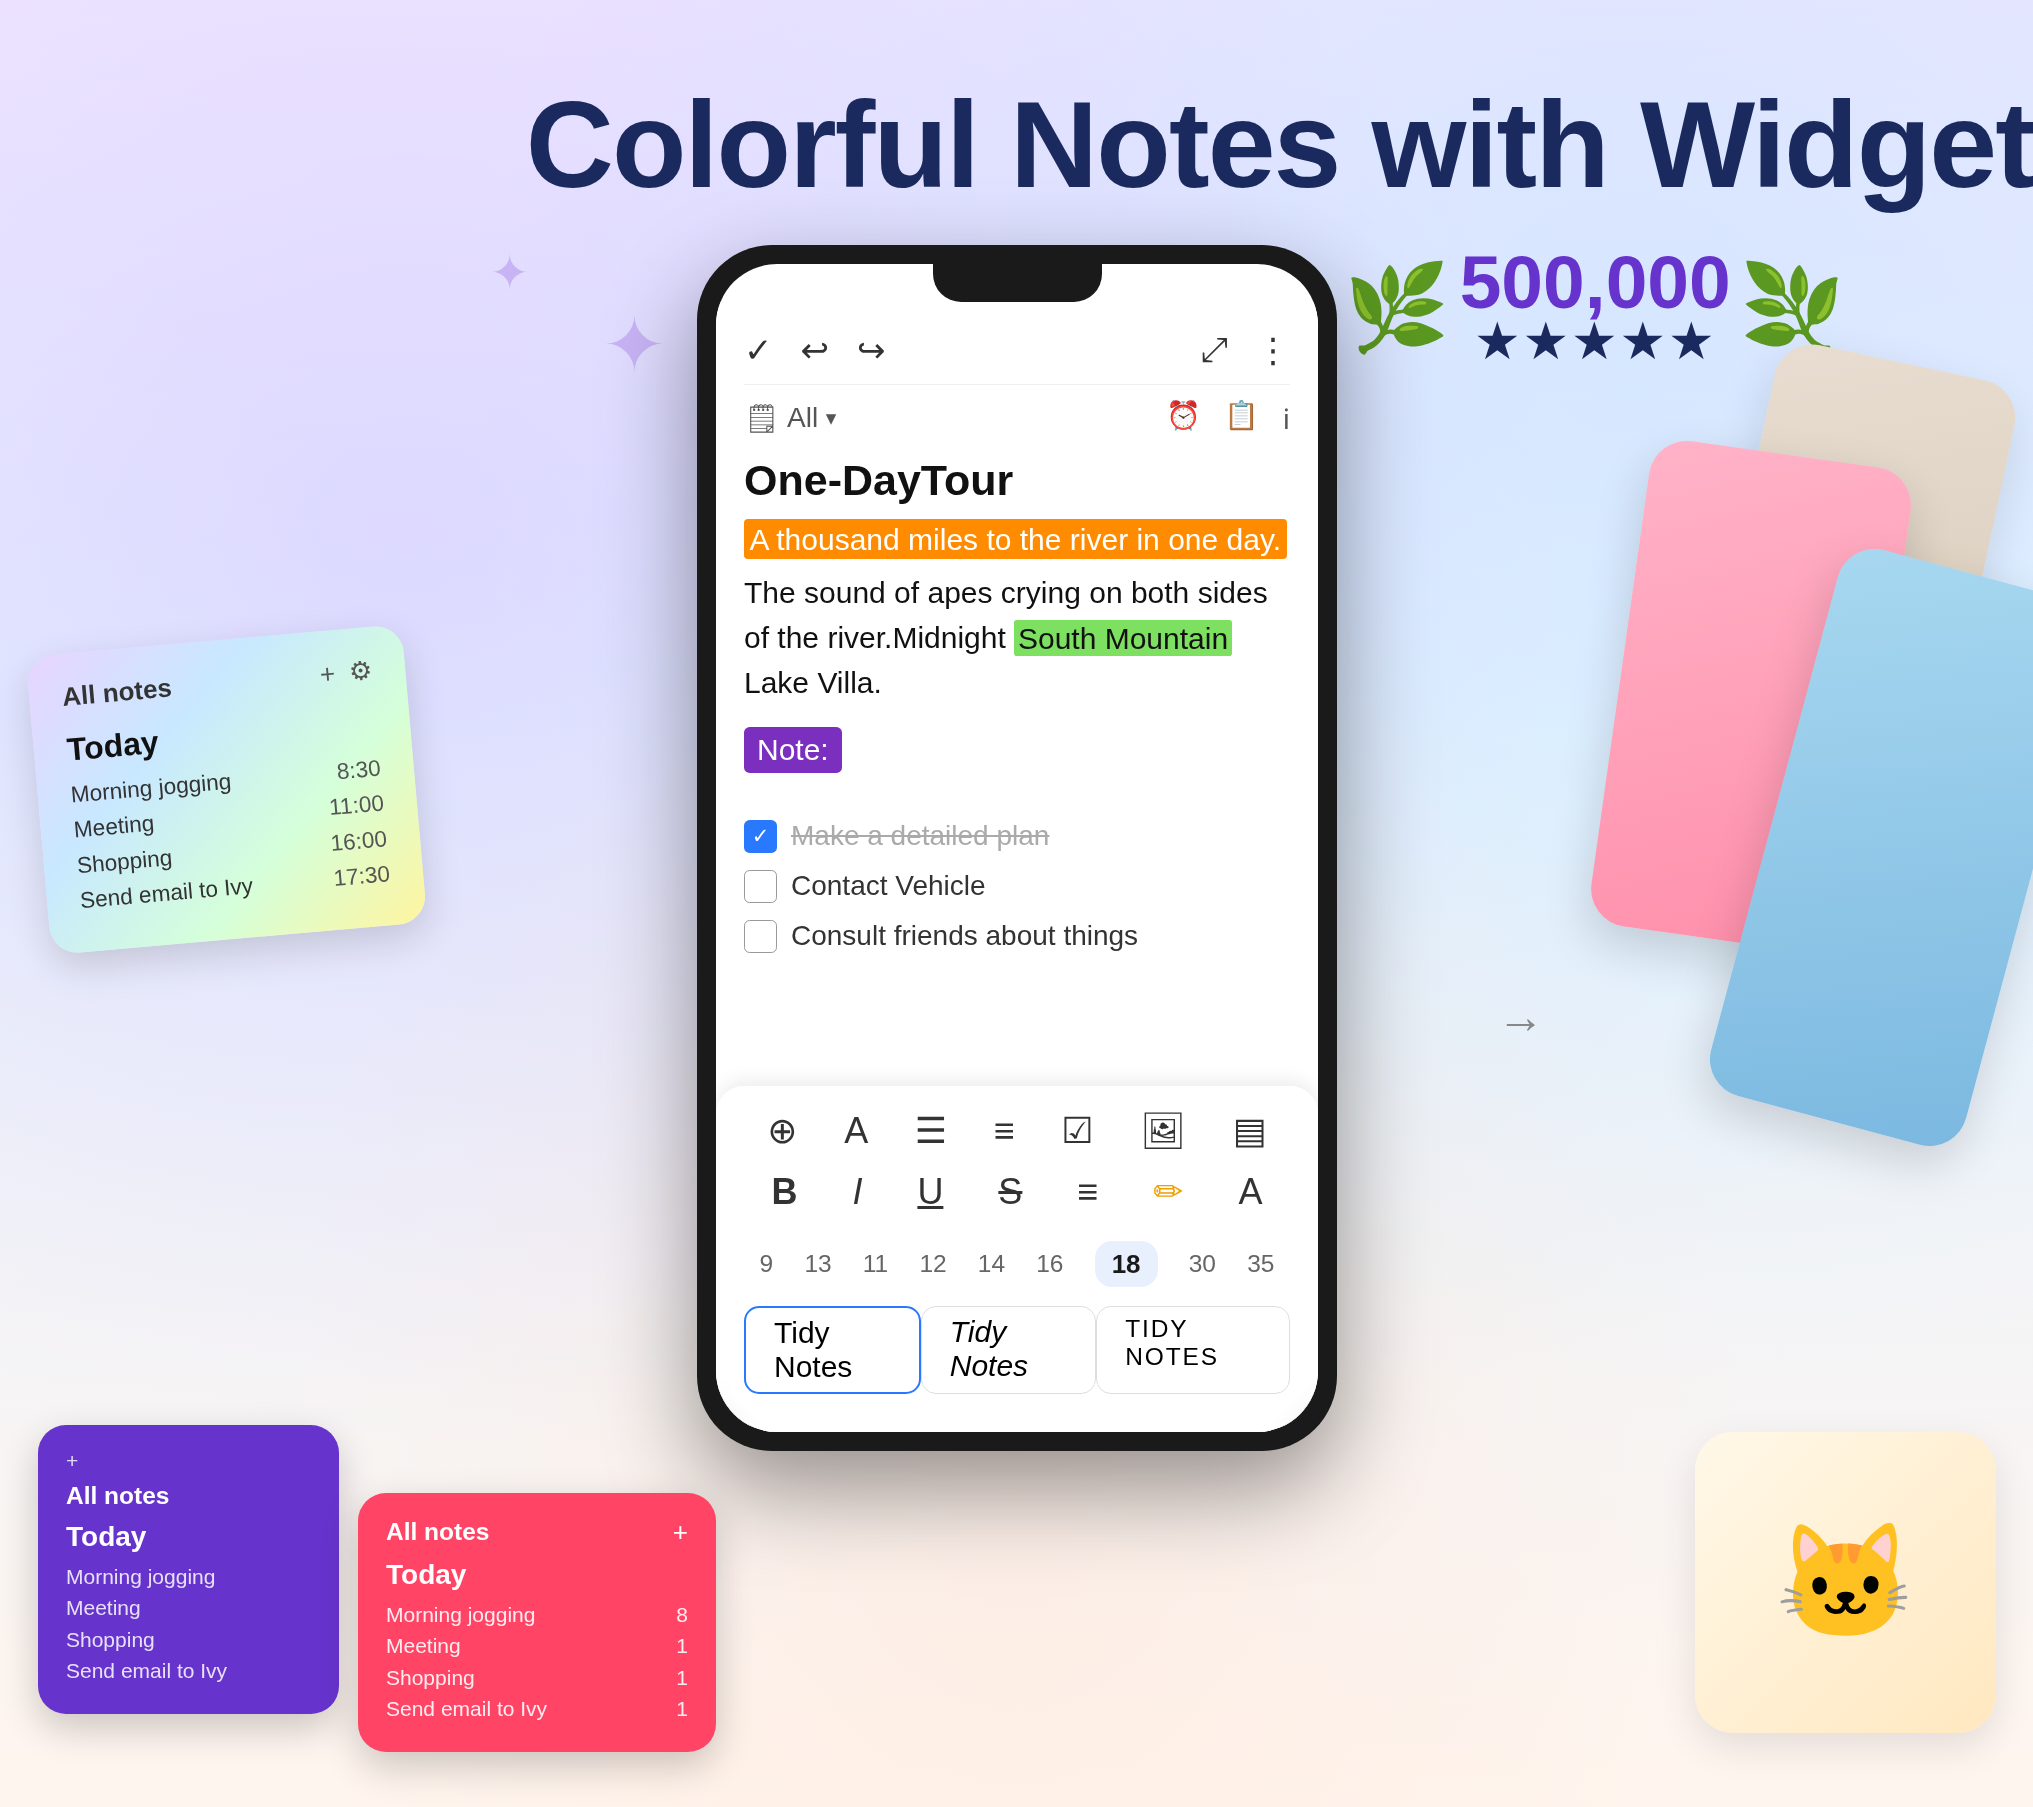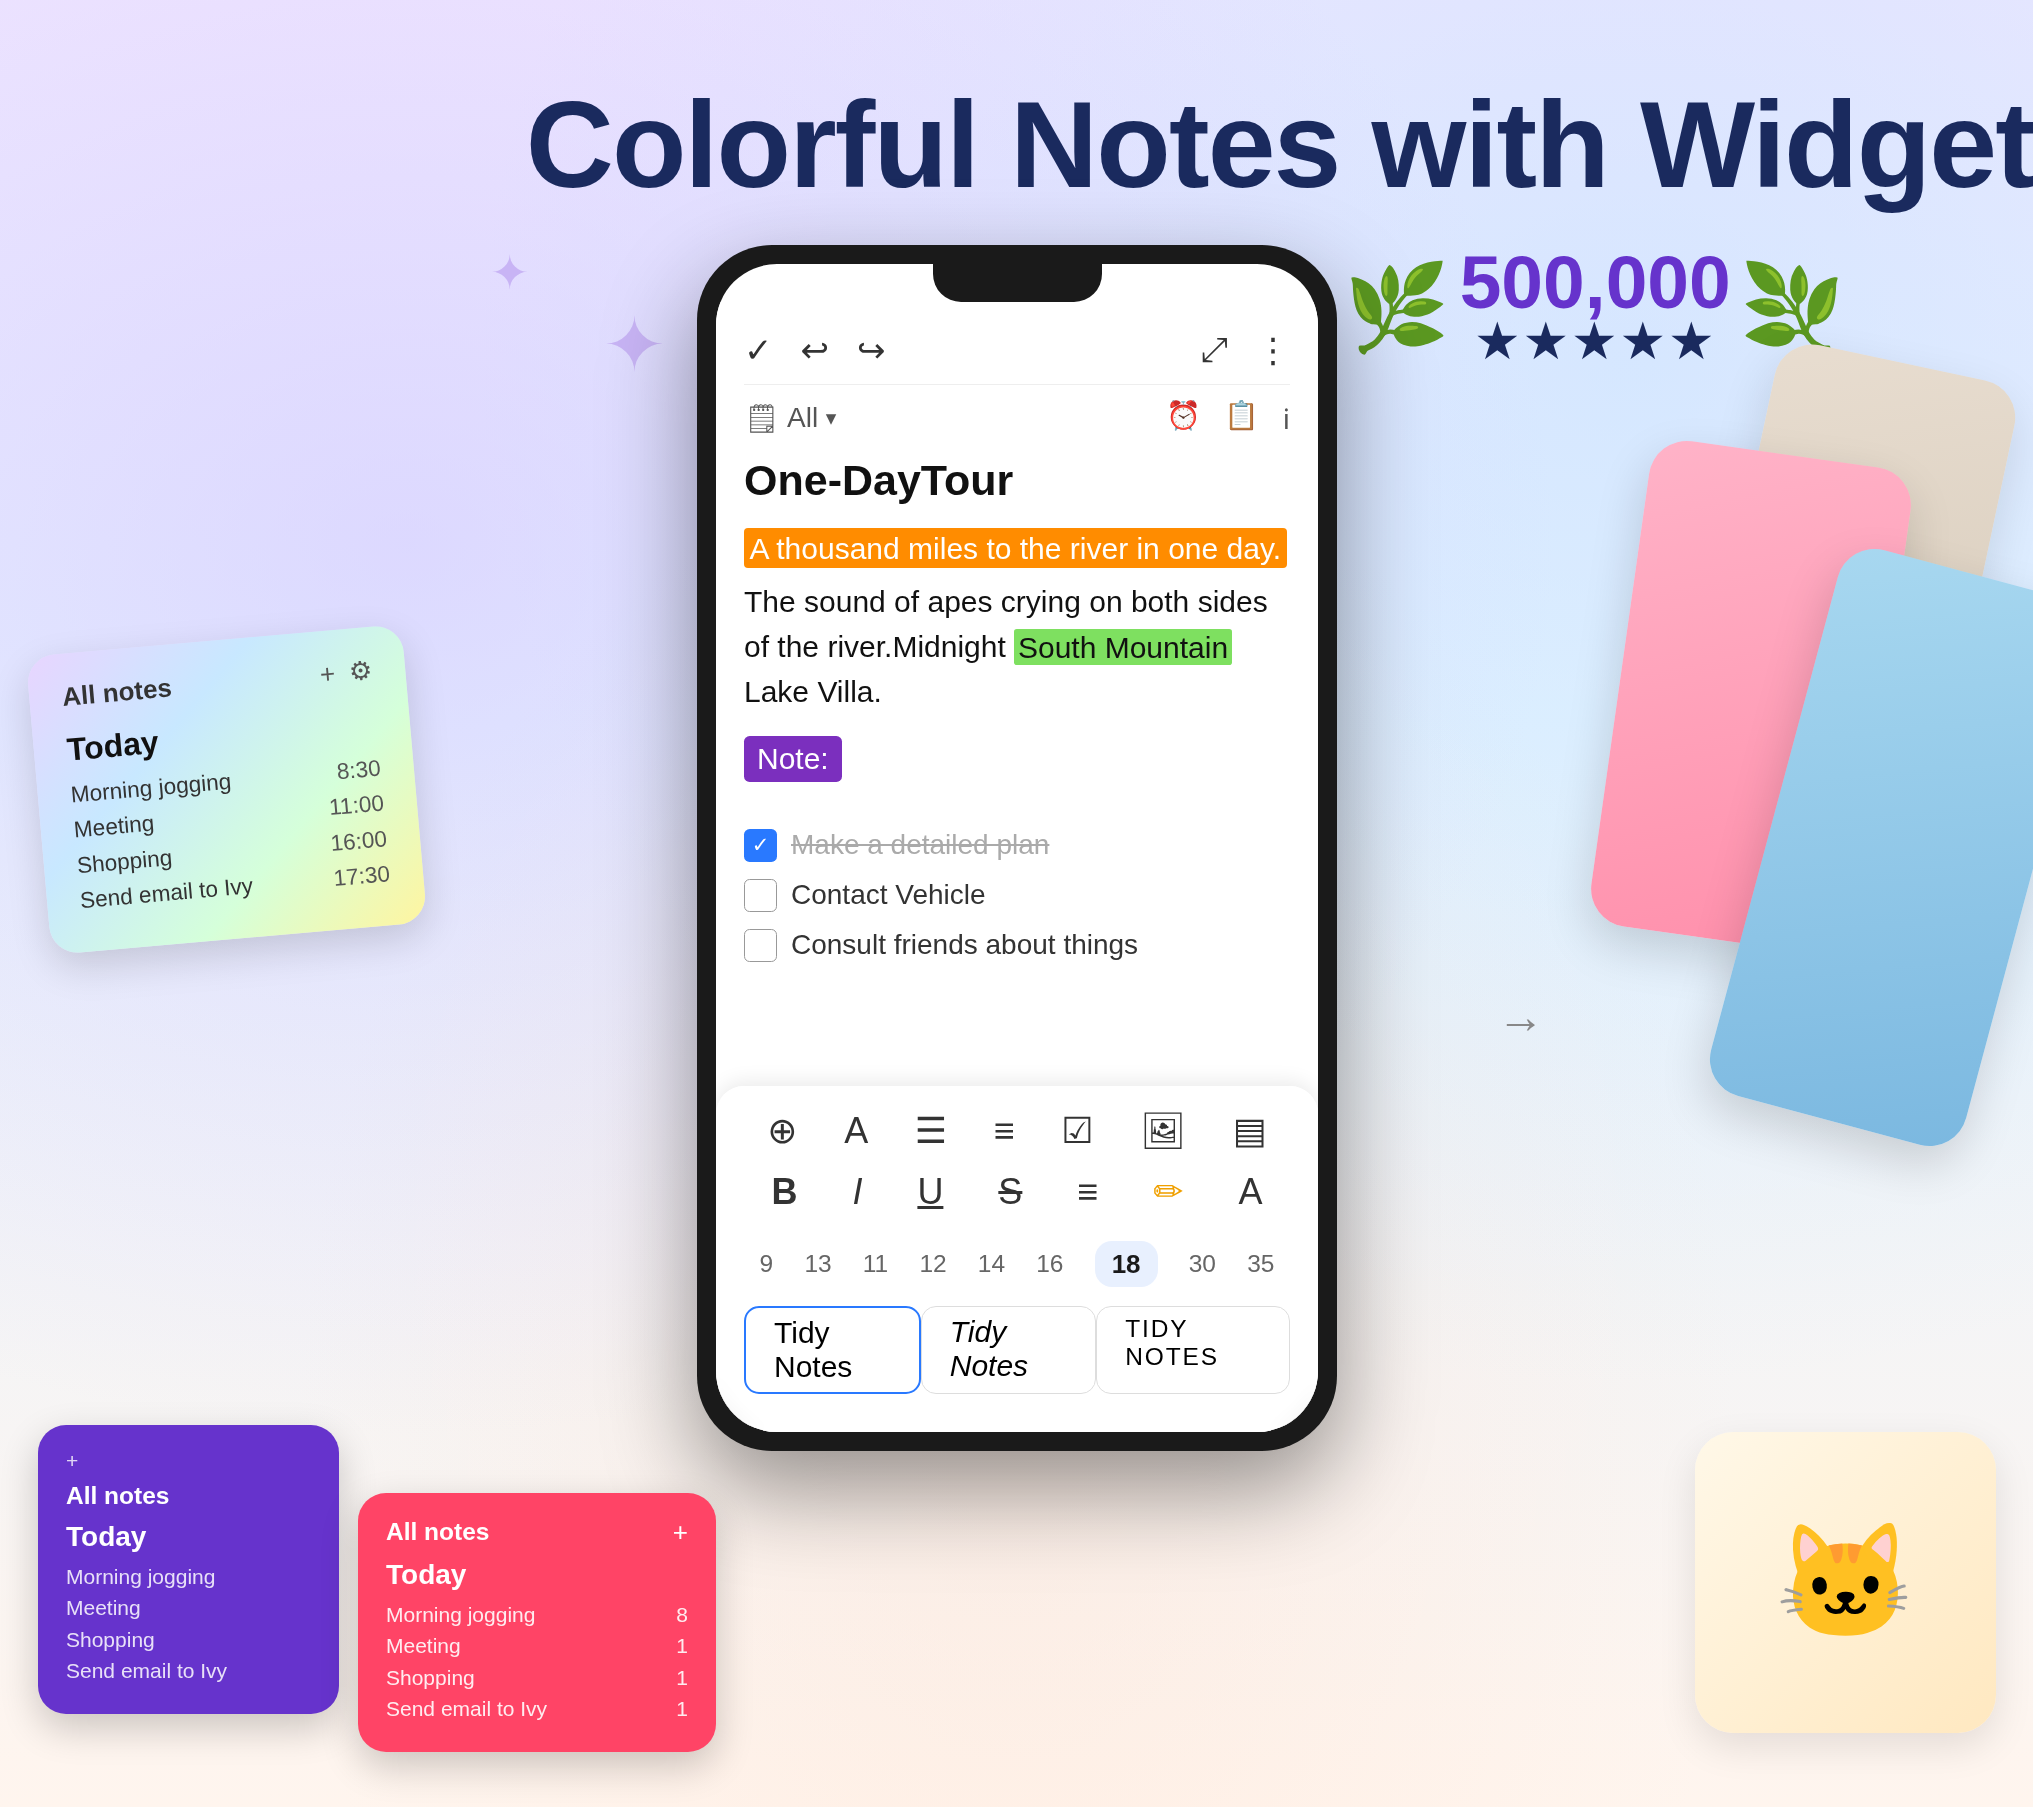--- a/index.html
+++ b/index.html
@@ -144,21 +144,21 @@
       align-items: center;
       gap: 7.5px;
     }
     .category-icons { display: flex; gap: 23.5px; }
     .cat-icon { font-size: 28px; color: #555; }
 
     .note-title {
       font-size: 43px;
       font-weight: 700;
       color: #111;
-      margin-bottom: 26px;
+      margin-bottom: 17px;
     }
 
     .highlighted-text {
       background: #FF8C00;
       color: #fff;
       font-size: 30px;
       padding: 3.8px 5.6px;
       border-radius: 4px;
       display: inline;
     }

